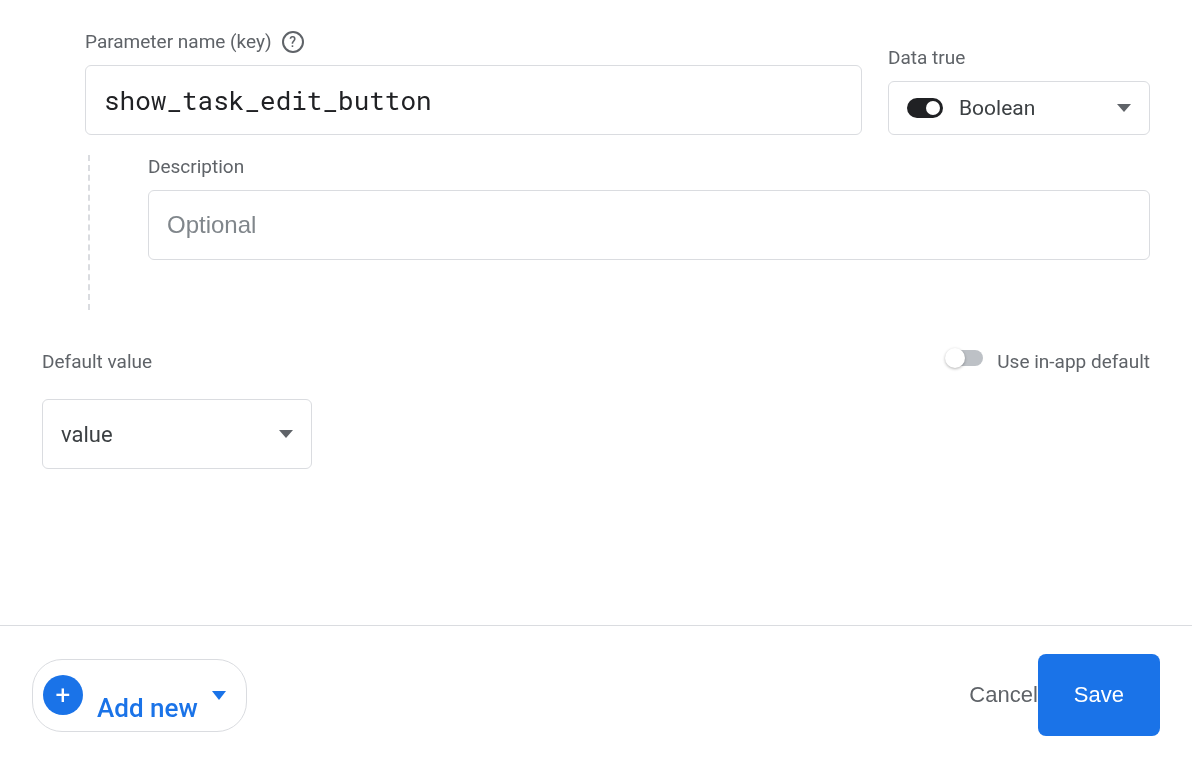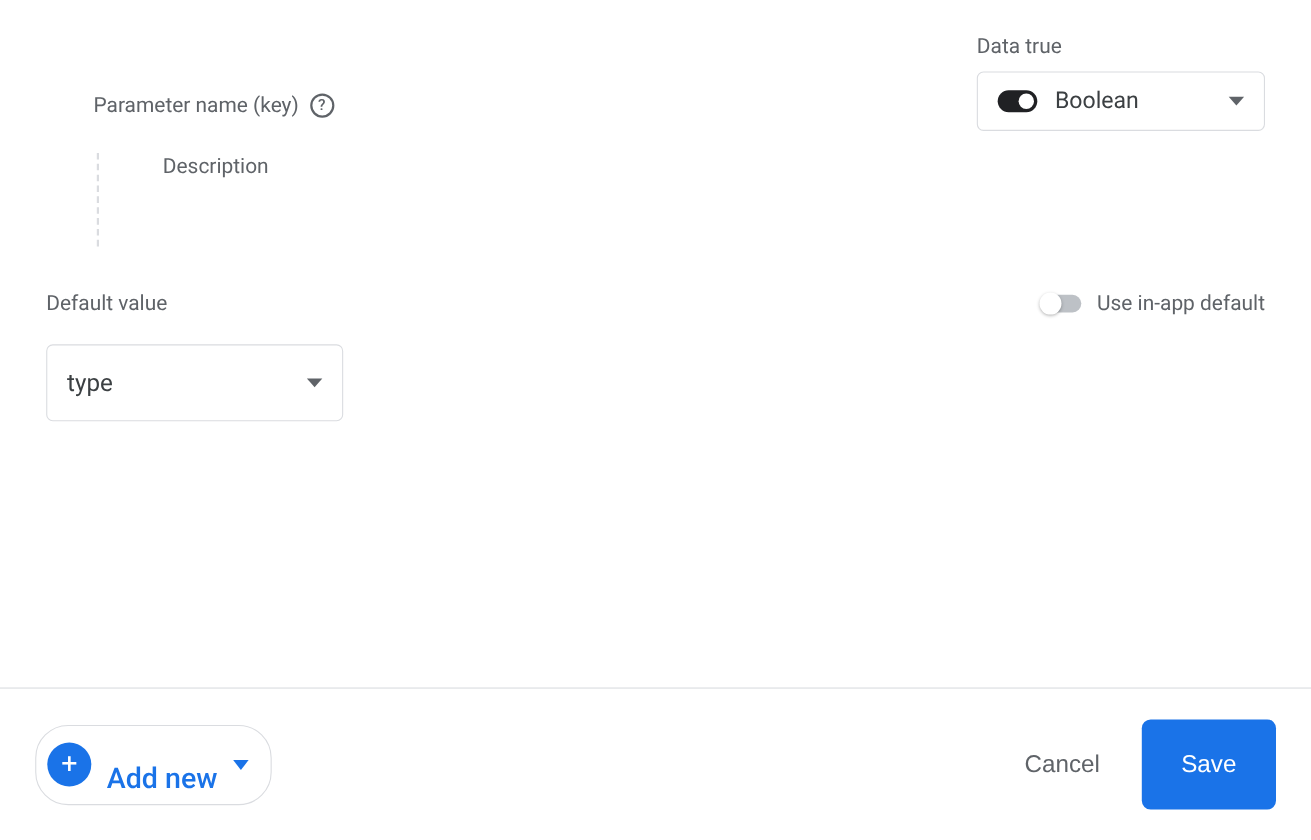--- a/index.html
+++ b/index.html
@@ -134,21 +134,20 @@
       margin-top: 40px;
     }
     .default-header {
       display: flex;
       justify-content: space-between;
       align-items: center;
       margin-bottom: 26px;
     }
     .inapp-group {
       display: flex;
-      align-items: center;
       gap: 14px;
     }
     .switch-off {
       width: 36px;
       height: 16px;
       background: #bdc1c6;
       border-radius: 10px;
       position: relative;
       flex-shrink: 0;
       cursor: pointer;
@@ -222,21 +221,20 @@
     .chevron-down-blue {
       width: 0;
       height: 0;
       border-left: 7px solid transparent;
       border-right: 7px solid transparent;
       border-top: 9px solid #1a73e8;
     }
     .footer-actions {
       display: flex;
       align-items: center;
-      gap: 38px;
     }
     .cancel-btn {
       color: #5f6368;
       font-size: 22px;
       font-weight: 500;
       cursor: pointer;
       background: none;
       border: none;
     }
     .save-btn {
@@ -253,51 +251,53 @@
 </head>
 <body>
 
 <div class="container">
   <div class="row1">
     <div class="field-group">
       <div class="label-row">
         <span class="label-text">Parameter name (key)</span>
         <span class="help-icon">?</span>
       </div>
+      <input type="text" class="text-input" value="show_task_edit_button" style="">
     </div>
     <div>
       <div class="label-row">
         <span class="label-text">Data true</span>
       </div>
       <div class="select-box">
         <div class="select-left">
           <span class="toggle-icon"></span>
           <span class="select-text">Boolean</span>
         </div>
         <span class="chevron-down"></span>
       </div>
     </div>
   </div>
 
   <div class="indented-section">
     <div class="label-row">
       <span class="label-text">Description</span>
     </div>
+    <input type="text" class="description-input" placeholder="Optional" style="">
   </div>
 
   <div class="row3">
     <div class="default-header">
       <span class="label-text">Default value</span>
       <div class="inapp-group">
         <span class="switch-off"></span>
         <span class="label-text">Use in-app default</span>
       </div>
     </div>
     <div class="default-select">
-      <span class="select-text">type</span>
+      <span class="select-text">value</span>
       <span class="chevron-down"></span>
     </div>
   </div>
 </div>
 
 <div class="footer">
   <div class="add-new-btn">
     <span class="plus-circle">+</span>
     <span class="add-new-text">Add new</span>
     <span class="chevron-down-blue"></span>

